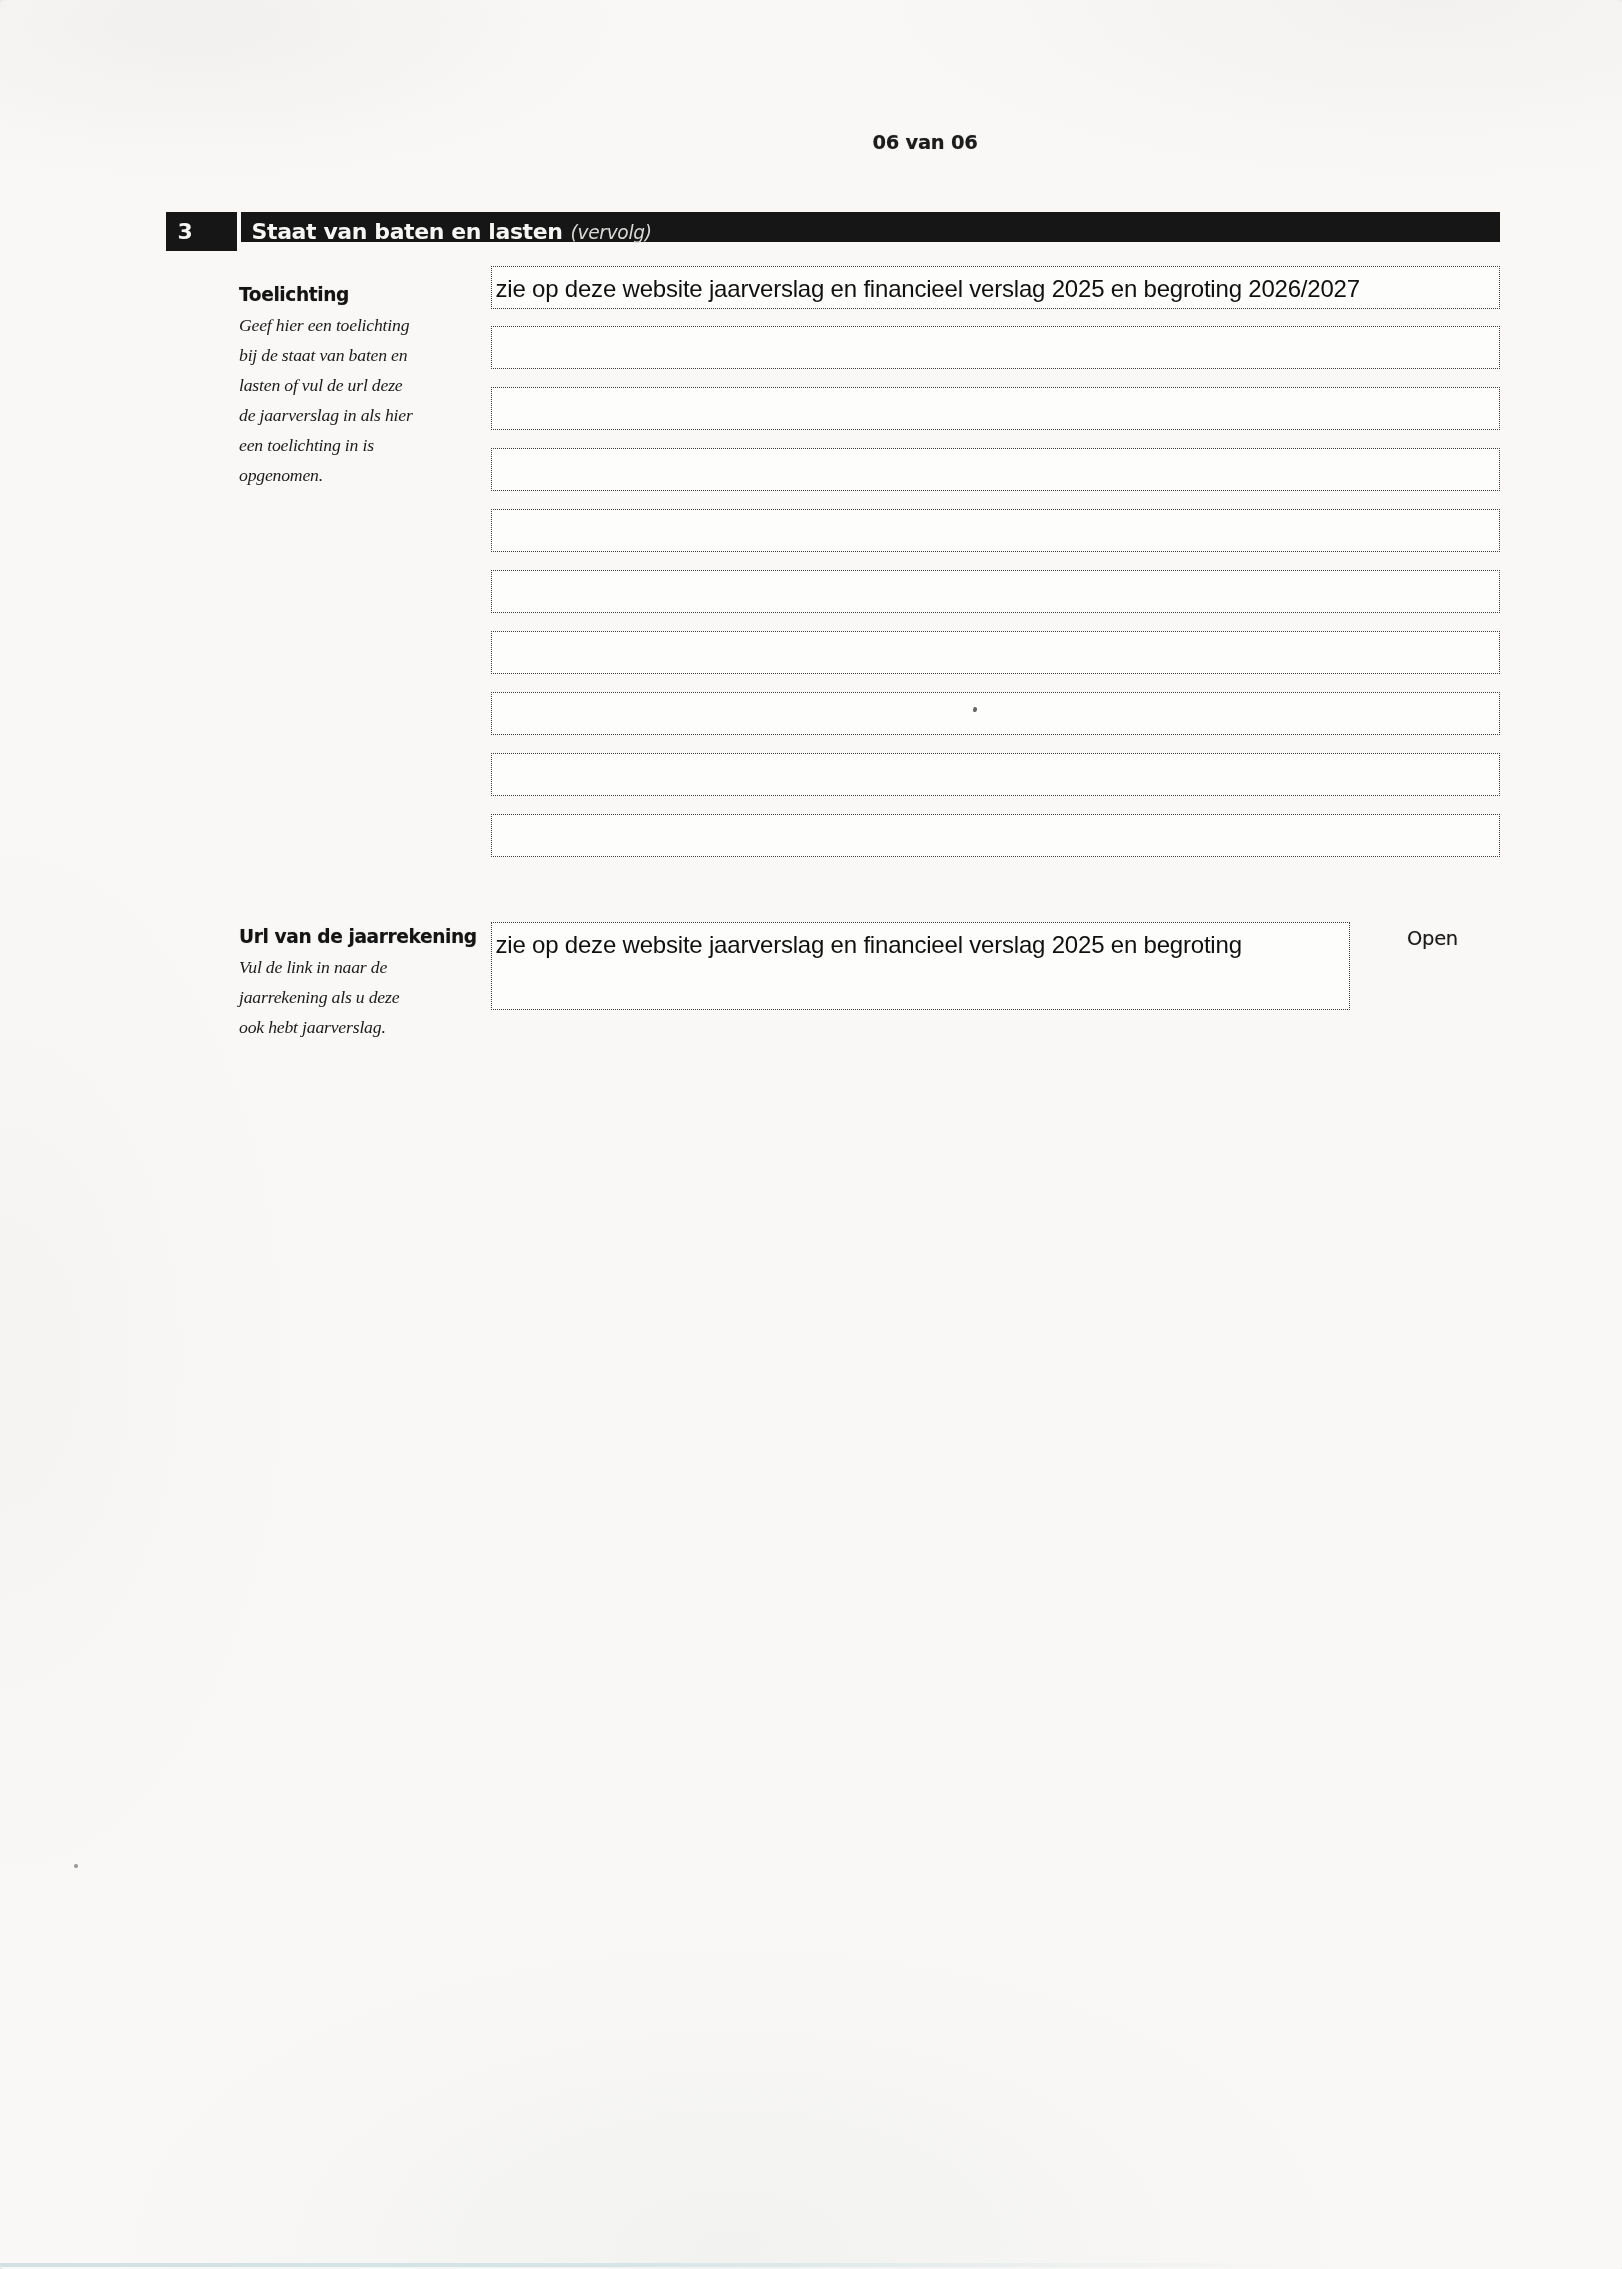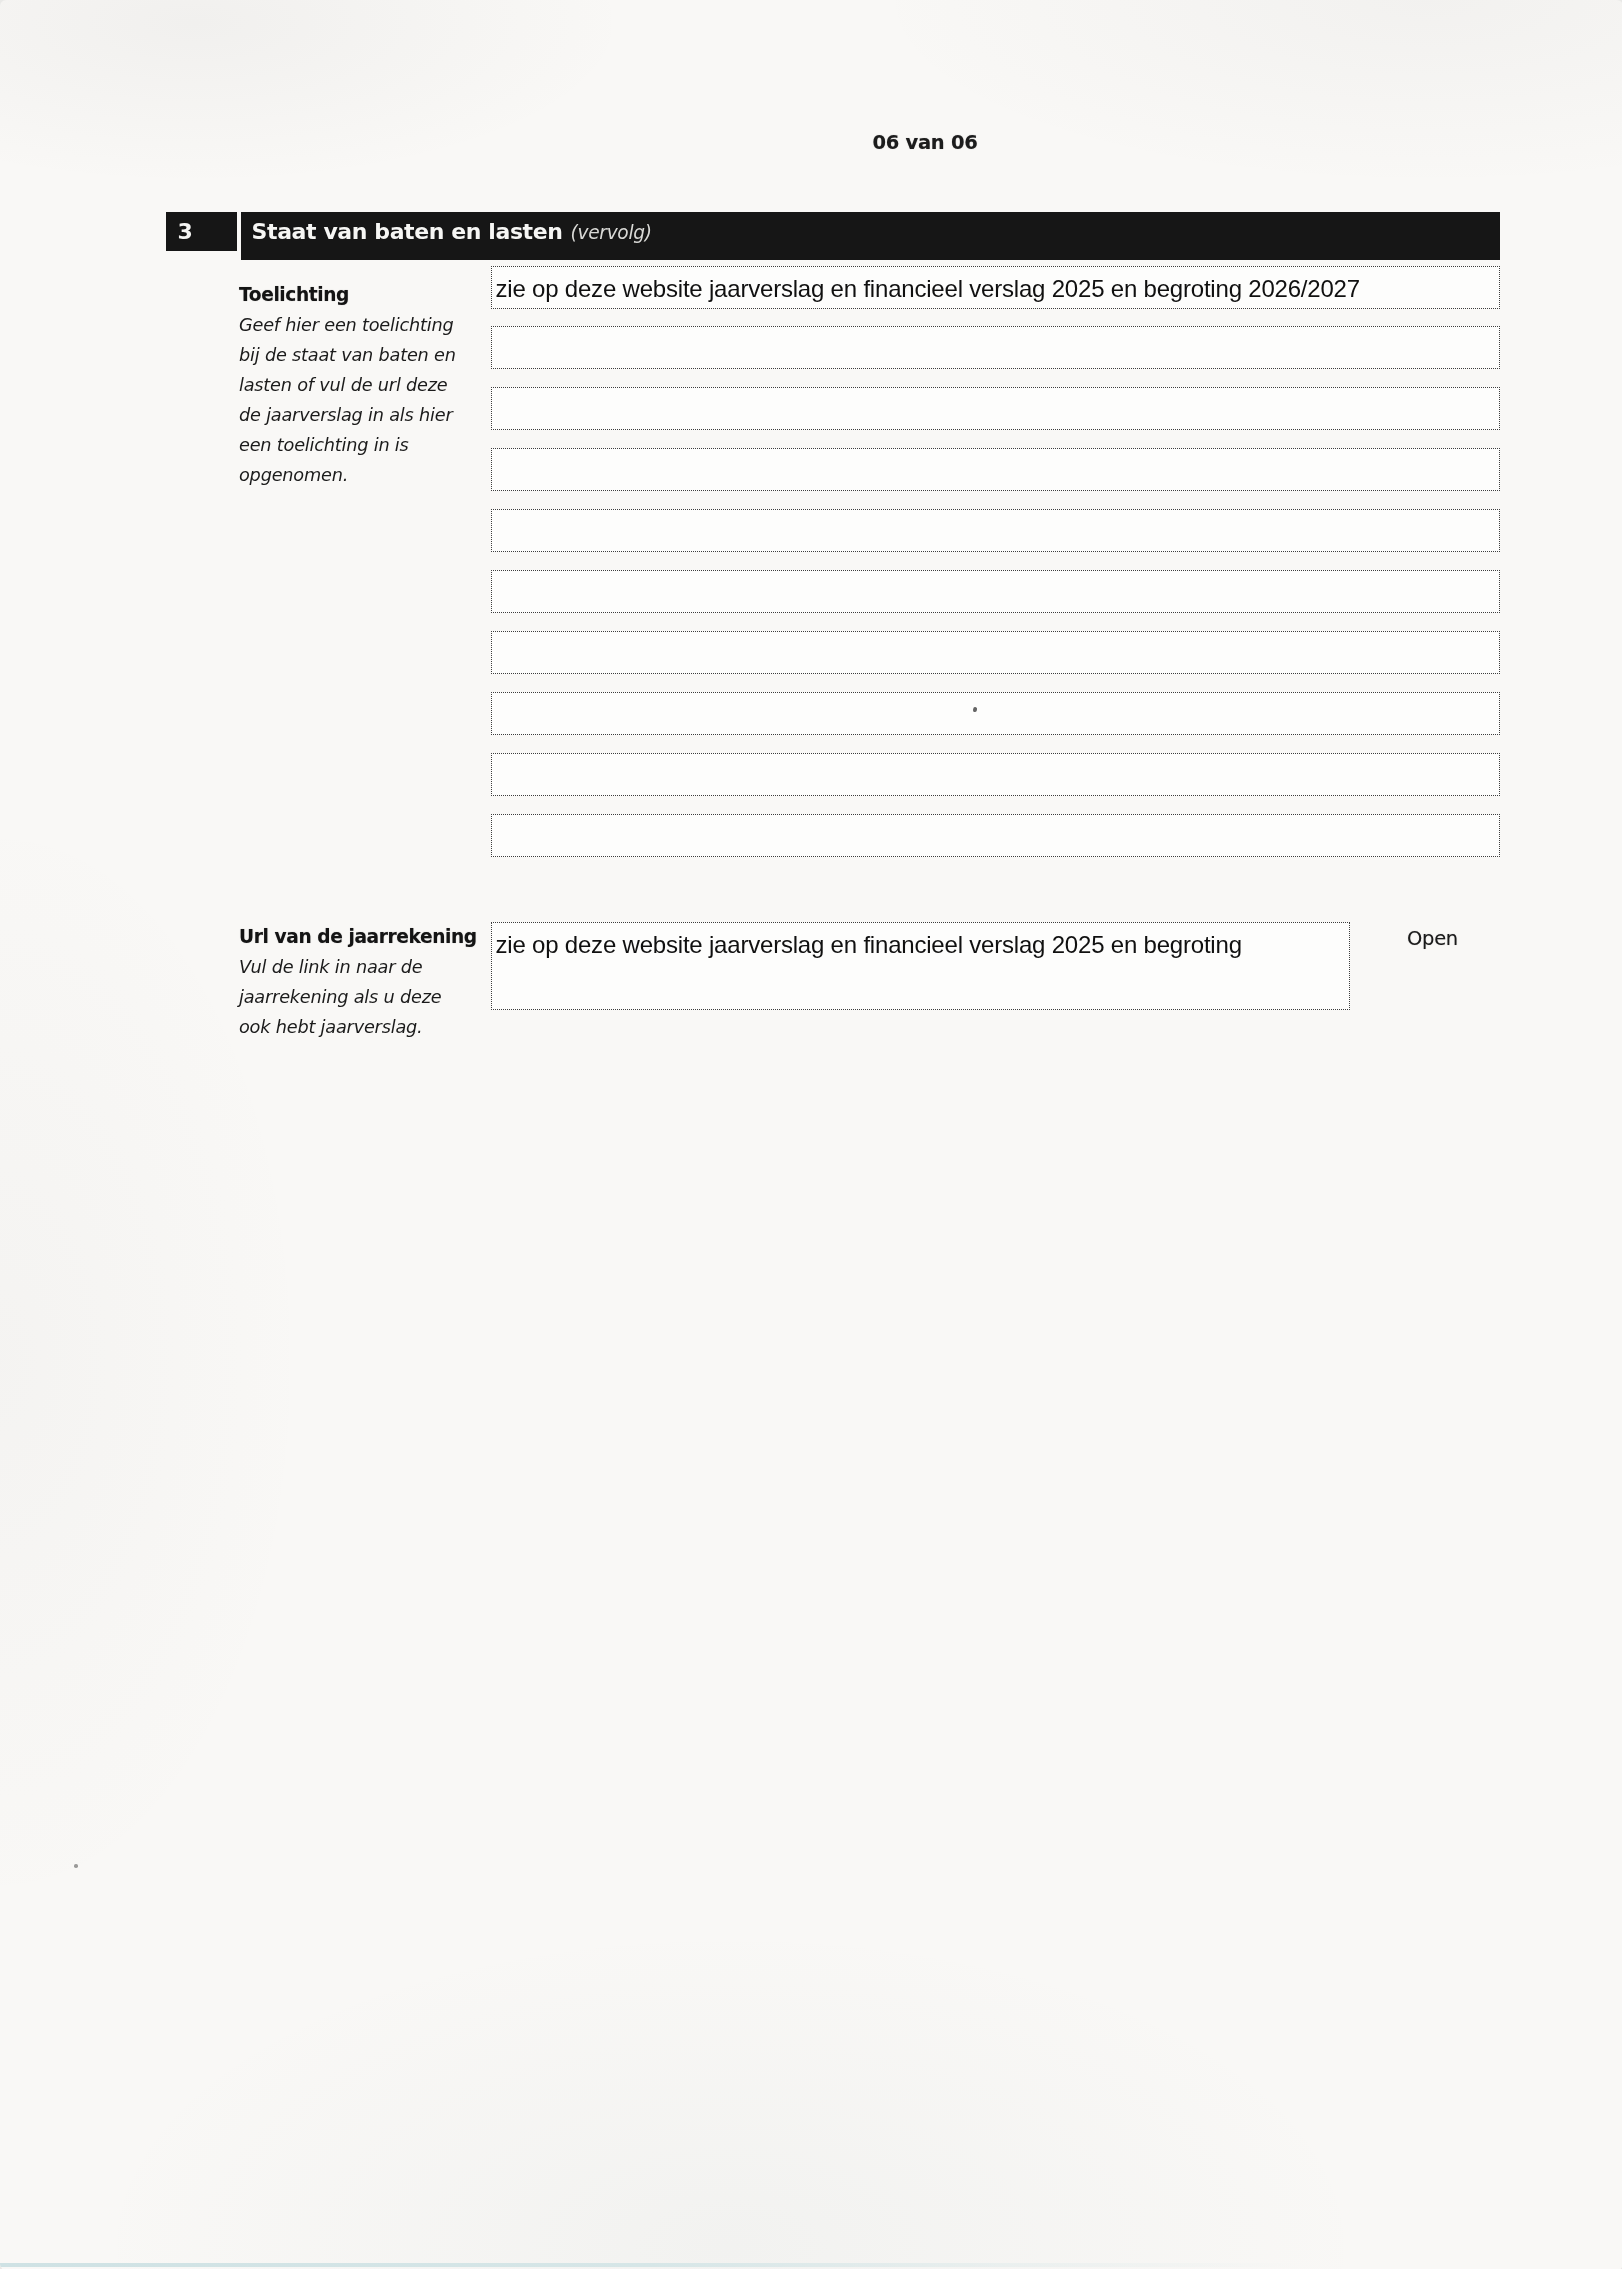--- a/index.html
+++ b/index.html
@@ -30,35 +30,35 @@
   .section-number {
     position:absolute; left:166px; top:212px;
     width:71px; height:39px;
     background:#161616;
     color:#f4f4f2;
     font-size:22px; font-weight:700;
     line-height:39px; padding-left:11.5px;
   }
   .section-bar {
     position:absolute; left:241px; top:212px;
-    width:1259px; height:48px;
+    width:1259px; height:30px;
     background:#161616;
     color:#f6f6f4;
     line-height:39px; padding-left:10.6px;
     white-space:nowrap;
   }
   .section-title { font-size:22px; font-weight:700; letter-spacing:-0.4px; }
   .section-subtitle { font-size:18.6px; font-style:italic; font-weight:400; color:#d9d9d6; margin-left:8px; letter-spacing:-0.3px; }
 
   .label-block { position:absolute; left:239px; width:259px; }
   .label-title {
     font-size:18.6px; font-weight:700; letter-spacing:-0.4px; color:#141414;
     margin-bottom:5.3px; white-space:nowrap;
   }
-  .label-hint { font-size:17.7px; font-style:italic; letter-spacing:-0.2px; line-height:30px; color:#1b1b1b; }
+  .label-hint { font-size:17.7px; font-style:italic; letter-spacing:-0.2px; line-height:30px; color:#1b1b1b;font-family:Liberation Serif, serif; }
   .label-hint span { display:block; white-space:nowrap; }
 
   .field {
     position:absolute; left:491px;
     width:1009px; height:43px;
     border:1.8px dotted #3d3d3d;
     background:#fdfdfc;
   }
   .field .field-text {
     display:block;

